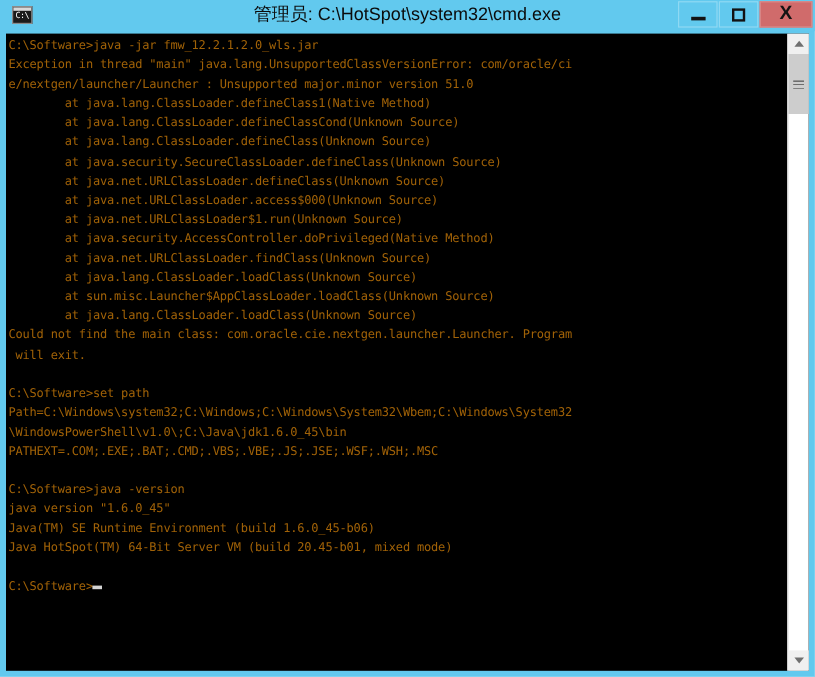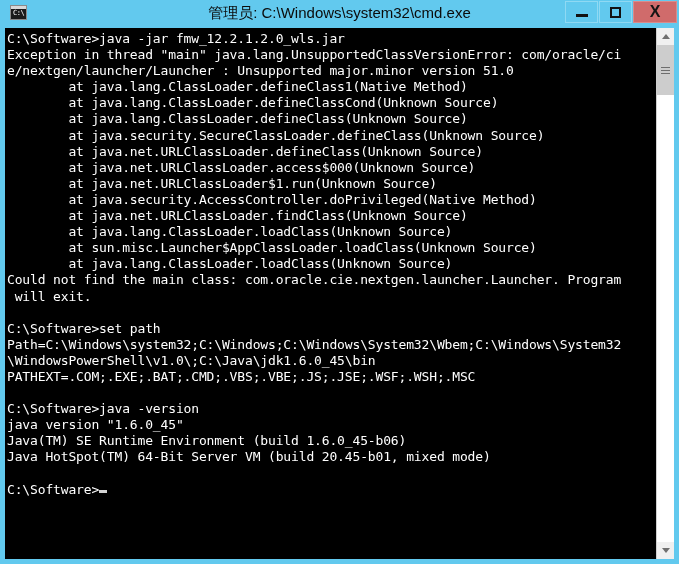--- a/index.html
+++ b/index.html
@@ -135,23 +135,23 @@
     overflow: hidden;
   }
 
   #console-text {
     position: absolute;
     left: 2px;
     top: 3px;
     width: 640px;
     height: 525px;
     font-family: "DejaVu Sans Mono", "Liberation Mono", monospace;
-    font-size: 13px;
+    font-size: 10px;
     line-height: 16.1px;
-    color: #ffffff;
+    color: #a16207;
     white-space: pre;
     letter-spacing: -0.15px;
     overflow: hidden;
   }
   #console-text .ln {
     height: 16.1px;
     white-space: pre;
   }
   .cursor {
     display: inline-block;
@@ -222,21 +222,21 @@
 
 <div id="window">
 
   <div id="titlebar">
 
     <div id="app-icon">
       <div class="bar"></div>
       <div class="prompt">C:\</div>
     </div>
 
-    <div id="title-text">管理员: C:\Windows\system32\cmd.exe</div>
+    <div id="title-text">管理员: C:\HotSpot\system32\cmd.exe</div>
 
     <div id="winbuttons">
       <div class="winbtn">
         <div class="glyph-min"></div>
       </div>
       <div class="winbtn">
         <div class="glyph-max"></div>
       </div>
       <div class="winbtn close">
         <div class="glyph-close">X</div>

